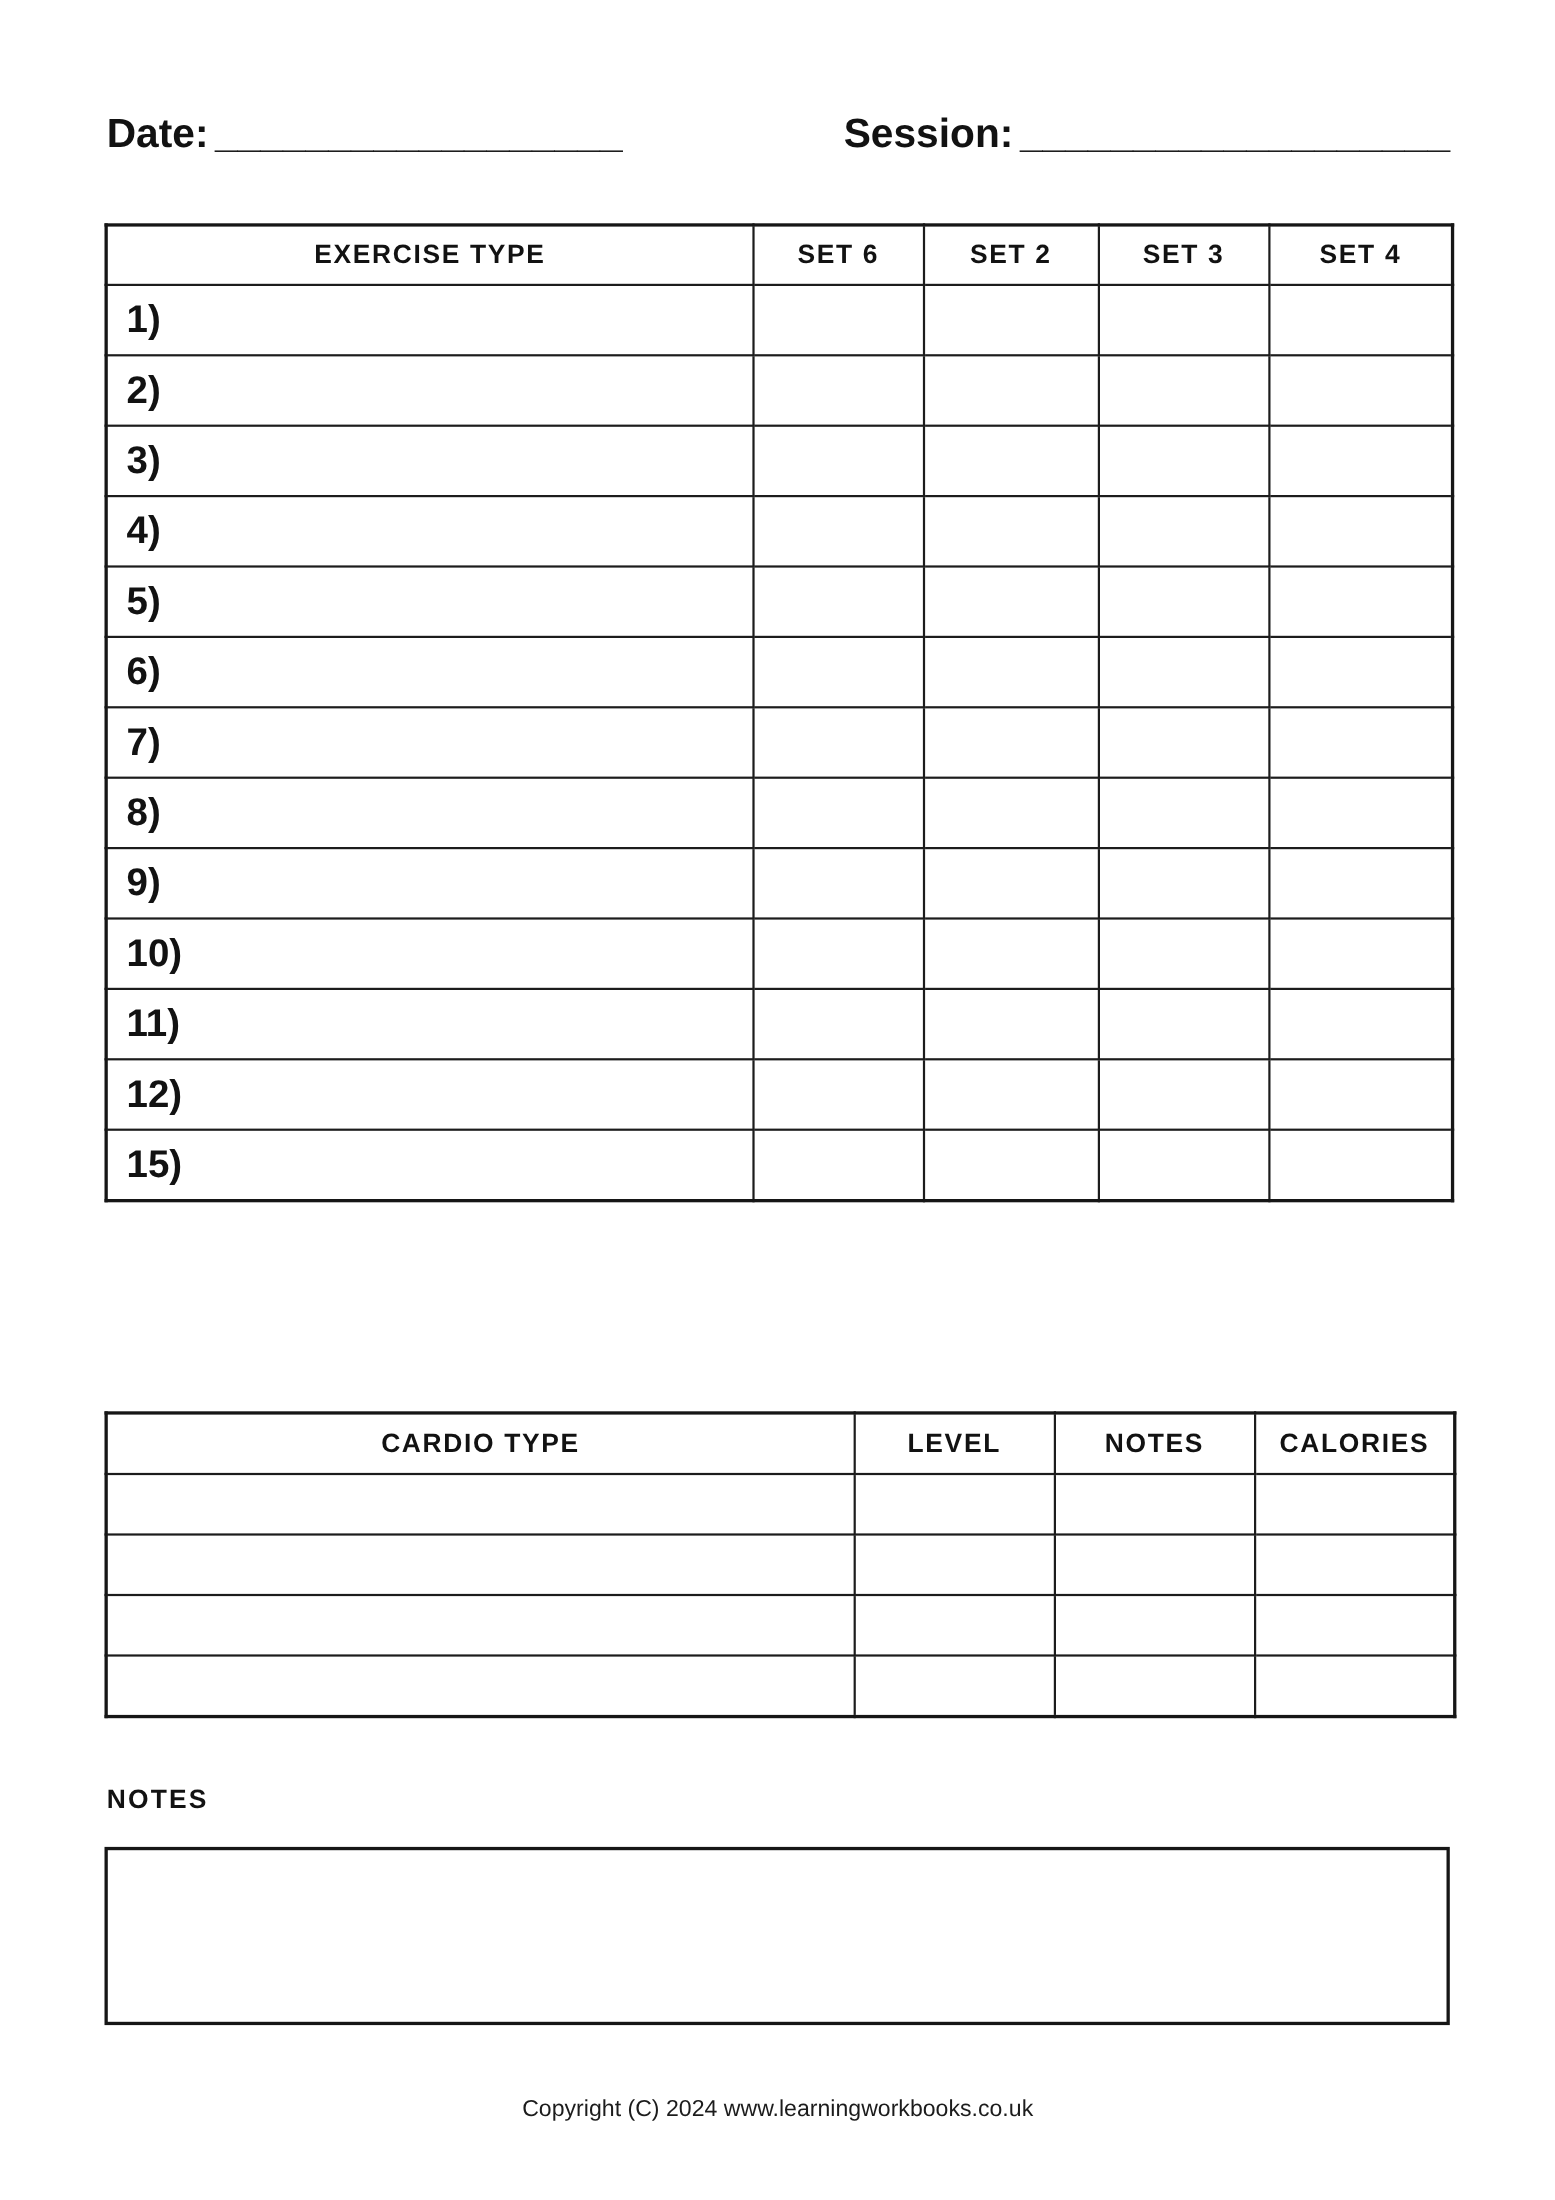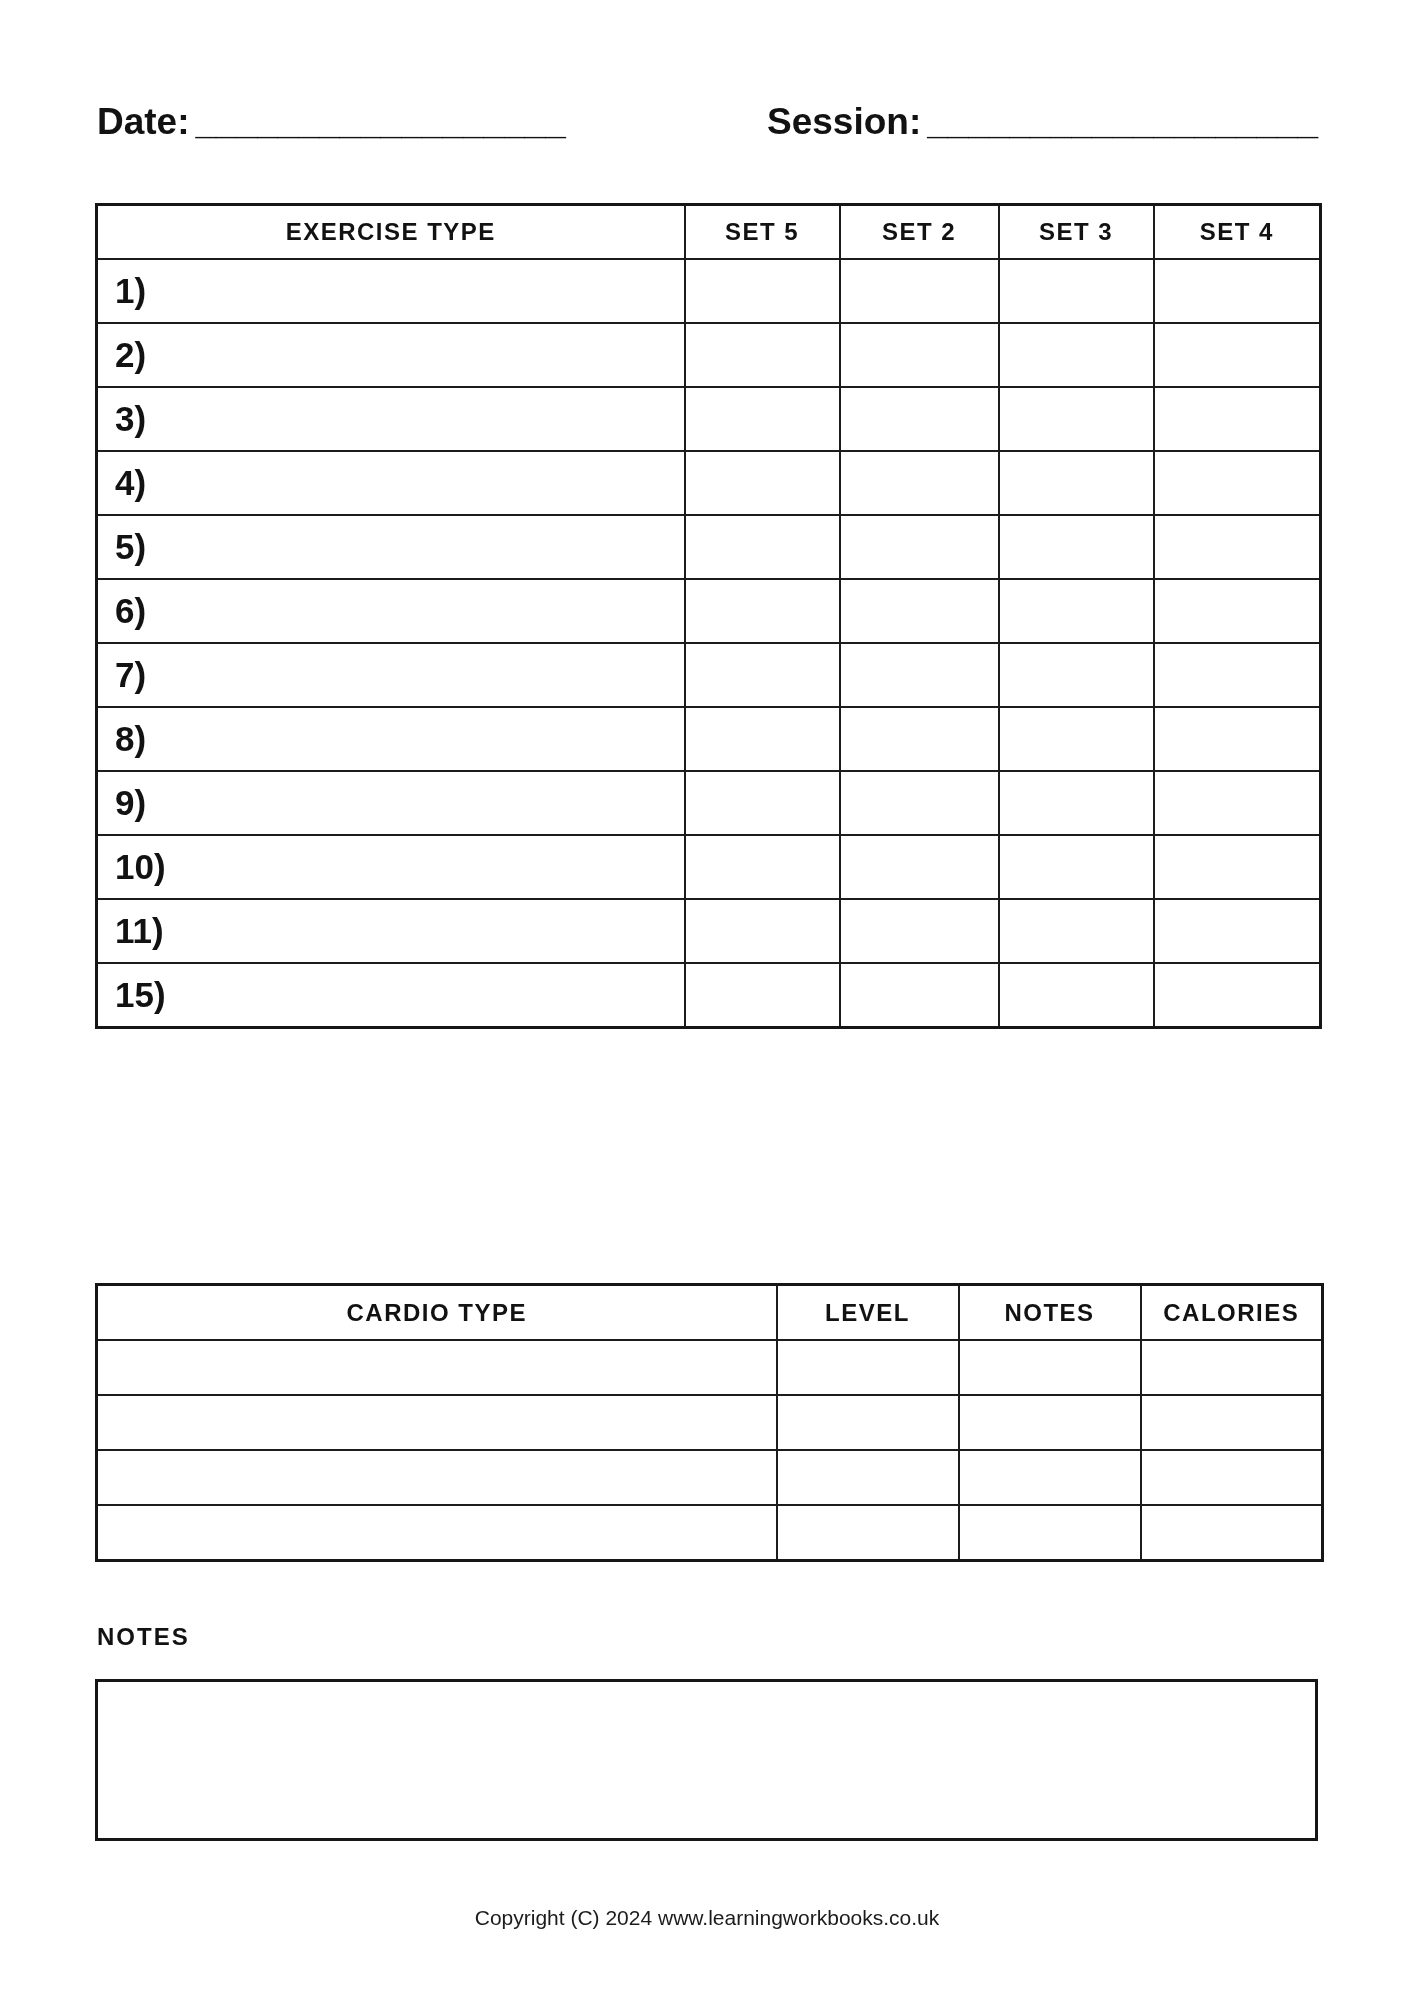--- a/index.html
+++ b/index.html
@@ -126,21 +126,21 @@
     <colgroup>
       <col style="width:588px">
         <col style="width:155px">
         <col style="width:159px">
         <col style="width:155px">
         <col style="width:167px">
     </colgroup>
     <thead>
       <tr>
         <th>EXERCISE TYPE</th>
-        <th>SET 5</th>
+        <th>SET 6</th>
         <th>SET 2</th>
         <th>SET 3</th>
         <th>SET 4</th>
       </tr>
     </thead>
     <tbody id="exercise-table-body">
         <tr>
           <td class="row-label">1)</td>
           <td></td>
           <td></td>
@@ -205,20 +205,27 @@
         </tr>
         <tr>
           <td class="row-label">10)</td>
           <td></td>
           <td></td>
           <td></td>
           <td></td>
         </tr>
         <tr>
           <td class="row-label">11)</td>
+          <td></td>
+          <td></td>
+          <td></td>
+          <td></td>
+        </tr>
+        <tr>
+          <td class="row-label">12)</td>
           <td></td>
           <td></td>
           <td></td>
           <td></td>
         </tr>
         <tr>
           <td class="row-label">15)</td>
           <td></td>
           <td></td>
           <td></td>

